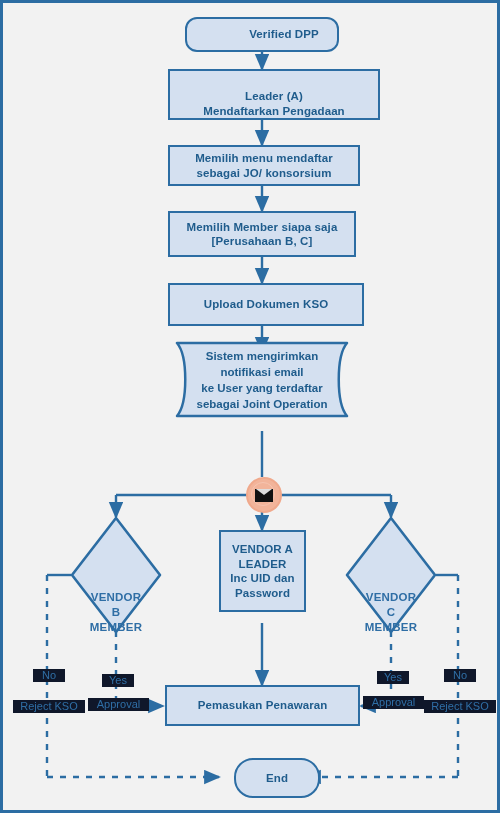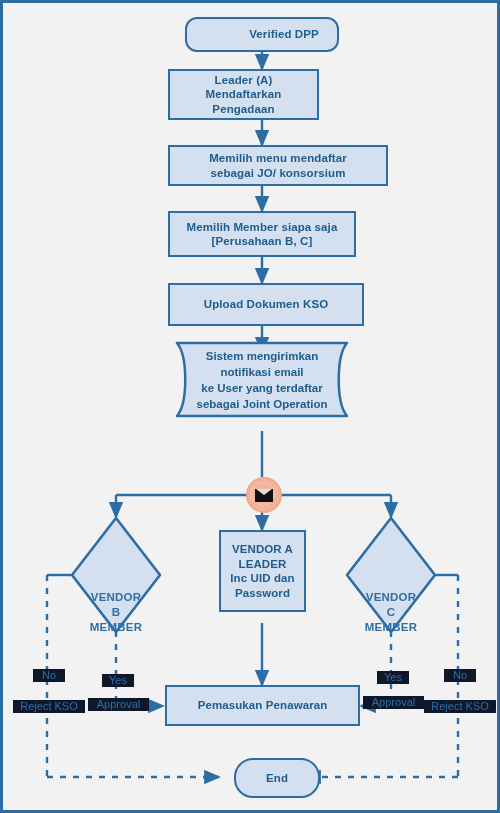--- a/index.html
+++ b/index.html
@@ -138,28 +138,28 @@
 
       <line x1="44" y1="572" x2="68" y2="572"></line>
       <line x1="433" y1="572" x2="455" y2="572"></line>
     </g>
   </svg>
 
   <div class="node pill" style="left:182px;top:14px;width:154px;height:35px;padding-left:44px;">
     <span class="lines">Verified DPP</span>
   </div>
 
-  <div class="node" style="left:165px;top:66px;width:151px;height:51px;">
+  <div class="node" style="left:165px;top:66px;width:212px;height:51px;align-items:flex-end;">
     <span class="lines">
       <span>Leader (A)</span><br>
       <span>Mendaftarkan Pengadaan</span>
     </span>
   </div>
 
-  <div class="node" style="left:165px;top:142px;width:220px;height:41px;">
+  <div class="node" style="left:165px;top:142px;width:192px;height:41px;">
     <span class="lines">
       <span>Memilih menu mendaftar</span><br>
       <span>sebagai JO/ konsorsium</span>
     </span>
   </div>
 
   <div class="node" style="left:165px;top:208px;width:188px;height:46px;justify-content:center;">
     <span class="lines">
       <span>Memilih Member siapa saja</span><br>
       <span>[Perusahaan B, C]</span>

